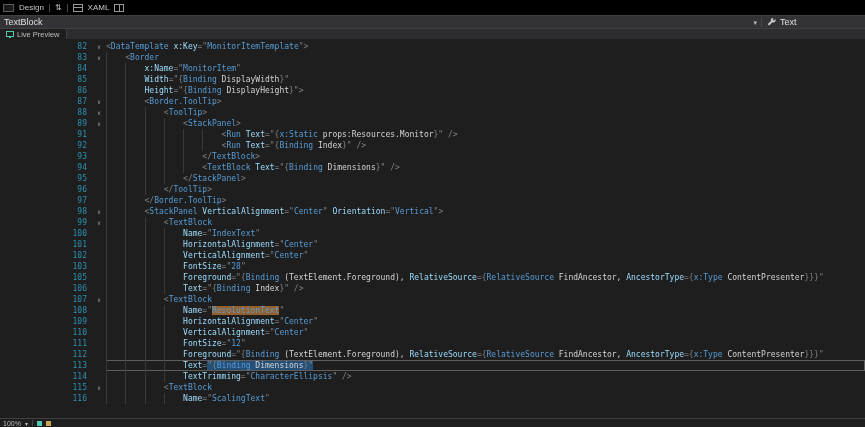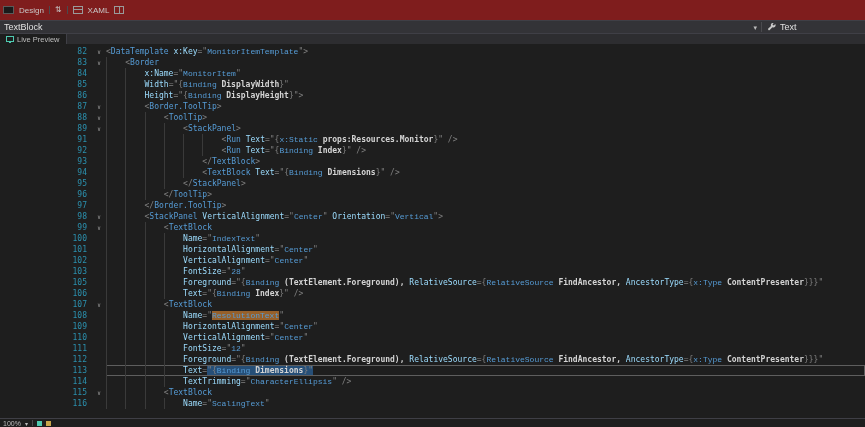--- a/index.html
+++ b/index.html
@@ -6,21 +6,21 @@
   html, body { width: 865px; height: 427px; overflow: hidden; }
   body {
     background: #1E1E1E;
     font-family: "Liberation Sans", sans-serif;
     color: #CCCCCC;
   }
   .window { width: 865px; height: 427px; display: flex; flex-direction: column; }
 
   
   .viewbar {
-    height: 21px; background: #7f1d1d; border-bottom: 1px solid #3F3F46;
+    height: 16px; background: #000000; border-bottom: 1px solid #3F3F46;
     display: flex; align-items: center; gap: 5px; padding: 4px 3px;
     font-size: 8px; color: #C8C8C8; flex: 0 0 auto;
   }
   .viewbar .sep { width: 1px; height: 8px; background: #4A4A4E; }
   .mini-icon { display: inline-flex; align-items: center; }
   .thumb { width: 11px; height: 8px; background: #1A1A1A; border: 1px solid #5A5A5A; }
   .pane { width: 10px; height: 8px; border: 1px solid #9A9A9A; position: relative; }
   .pane::after { content: ""; position: absolute; left: 0; right: 0; top: 2px; height: 1px; background: #9A9A9A; }
   .pane-v { width: 10px; height: 8px; border: 1px solid #9A9A9A; position: relative; }
   .pane-v::after { content: ""; position: absolute; top: 0; bottom: 0; left: 4px; width: 1px; background: #9A9A9A; }
@@ -52,22 +52,22 @@
   .line { display: flex; height: 11px; line-height: 11px; white-space: pre; }
   .ln { width: 92px; flex: 0 0 92px; text-align: right; padding-right: 5px; color: #2B91AF; }
   .fold { width: 14px; flex: 0 0 14px; text-align: center; color: #9A9A9A; font-size: 6px; line-height: 11px; }
   .code { flex: 1 1 auto; white-space: pre; color: #D4D4D4; }
   .code.cur { box-shadow: inset 0 0 0 1px #5E5E5E; }
   .ind { display: inline-block; height: 11px; vertical-align: top;
          background-image: repeating-linear-gradient(to right, #3A3A3A 0 1px, transparent 1px 4ch); }
   .d  { color: #808080; }
   .e  { color: #569CD6; text-align: center; }
   .a  { color: #9CDCFE; }
-  .v  { color: #569CD6; font-family: Liberation Mono, monospace; }
-  .w  { color: #D4D4D4; font-weight: bold; text-align: center; }
+  .v  { color: #569CD6; }
+  .w  { color: #D4D4D4; font-weight: normal; text-align: center; }
   .hl { background: #96602A; }
   .sel{ background: #264F78; }
 
   
   .statusbar {
     height: 9px; flex: 0 0 auto; background: #1E1E1E; border-top: 1px solid #3F3F46;
     display: flex; align-items: center; gap: 4px; padding: 0 3px;
     font-size: 7px; color: #BBBBBB;
   }
   .statusbar .sep { width: 1px; height: 6px; background: #4A4A4E; }

